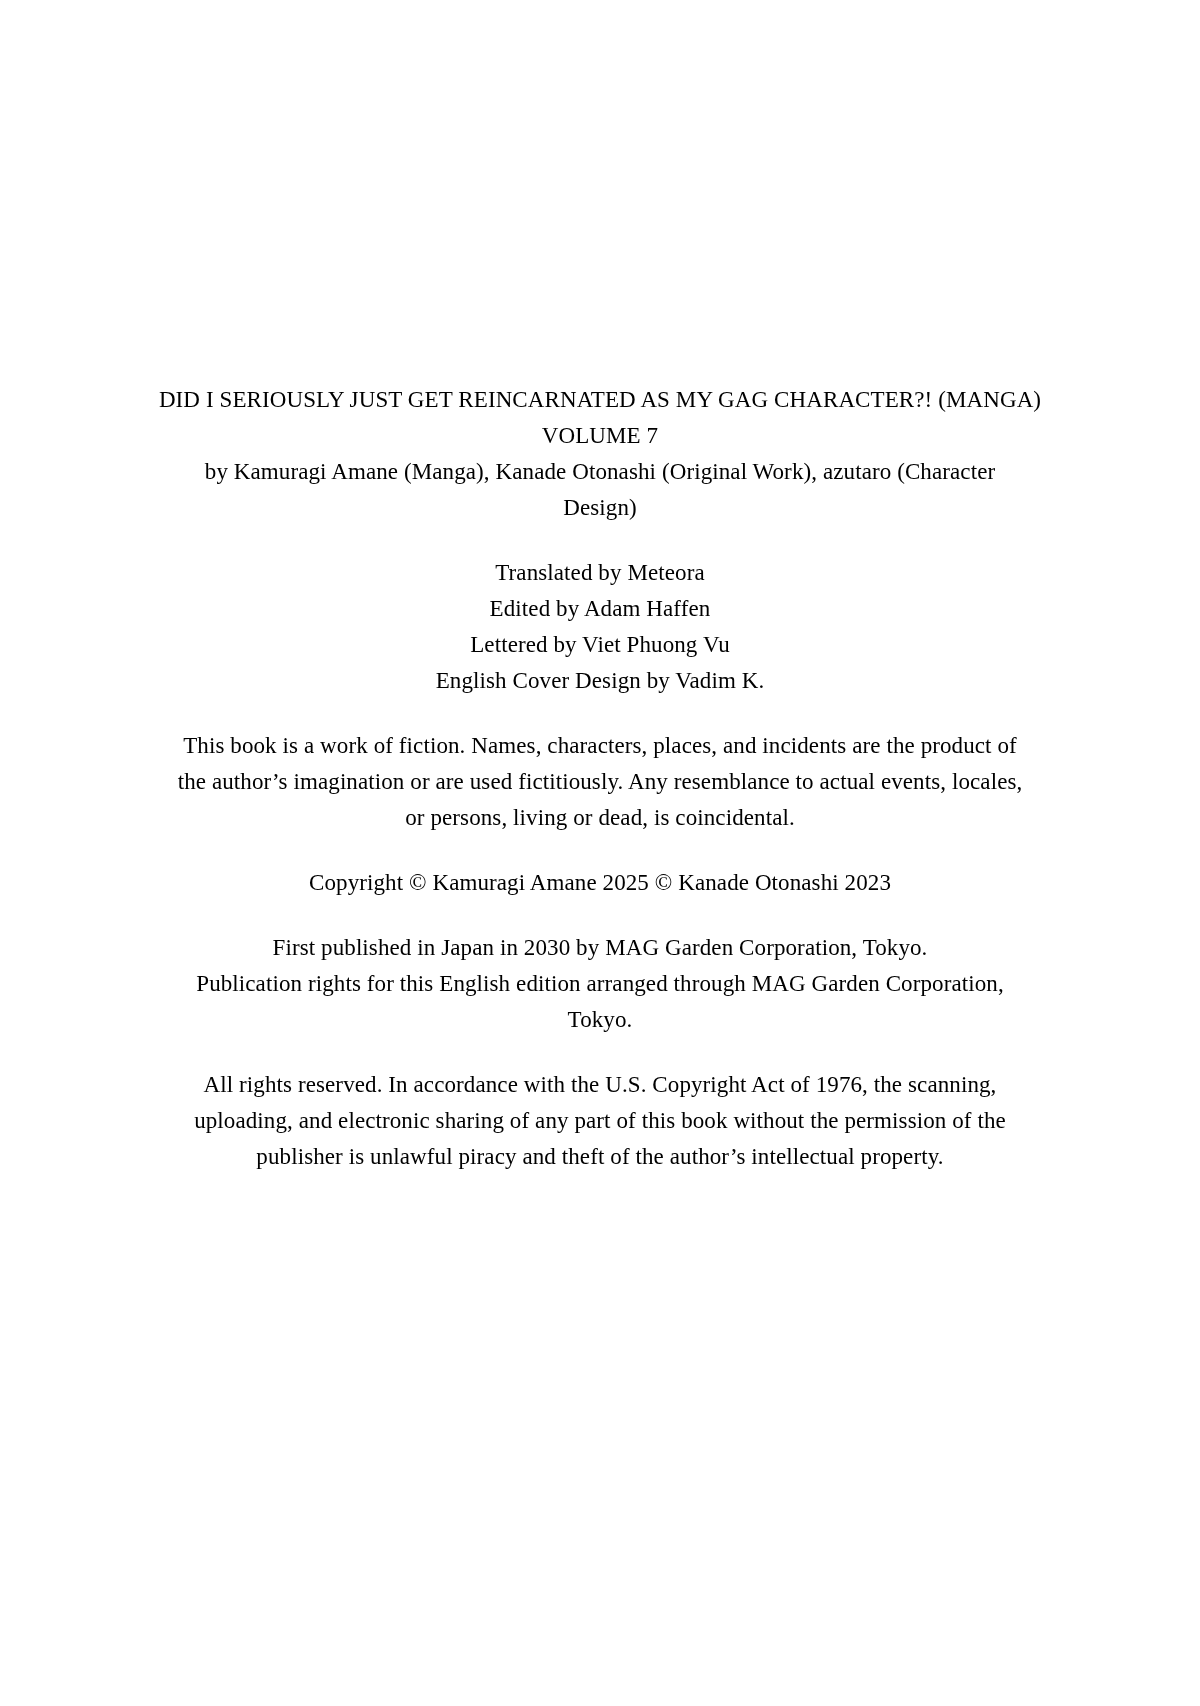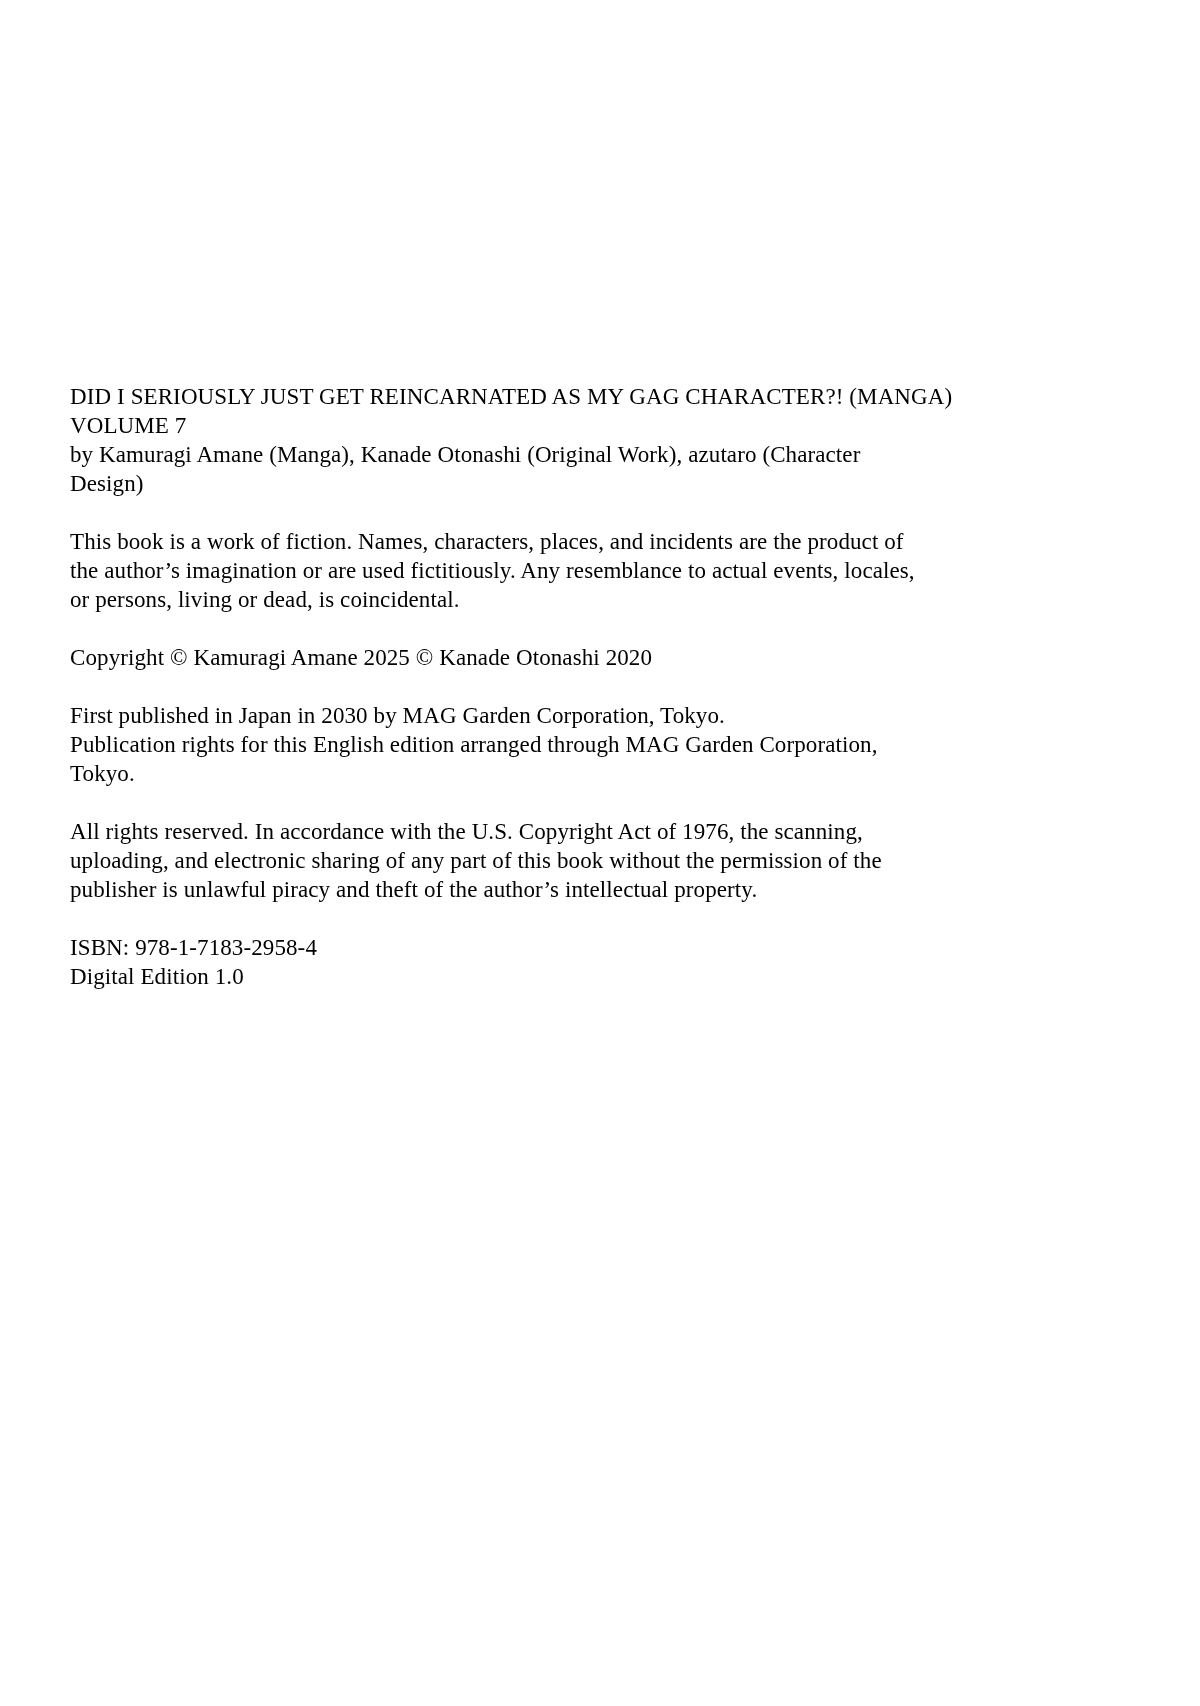--- a/index.html
+++ b/index.html
@@ -16,47 +16,50 @@
   }
   .page {
     box-sizing: border-box;
     width: 1200px;
     height: 1706px;
     padding: 382px 70px 0 70px;
   }
   .para {
     width: 1060px;
     font-size: 23px;
-    line-height: 29px;
+    line-height: 36px;
     margin: 0 0 29px 0;
     white-space: pre-line;   
     letter-spacing: 0.1px;
+    text-align: center;
   }
 </style>
 </head>
 <body>
 
 <div class="page">
   <div class="para">DID I SERIOUSLY JUST GET REINCARNATED AS MY GAG CHARACTER?! (MANGA)
 VOLUME 7
 by Kamuragi Amane (Manga), Kanade Otonashi (Original Work), azutaro (Character
 Design)</div>
 
+  <div class="para">Translated by Meteora
+Edited by Adam Haffen
+Lettered by Viet Phuong Vu
+English Cover Design by Vadim K.</div>
 
   <div class="para">This book is a work of fiction. Names, characters, places, and incidents are the product of
 the author’s imagination or are used fictitiously. Any resemblance to actual events, locales,
 or persons, living or dead, is coincidental.</div>
 
-  <div class="para">Copyright © Kamuragi Amane 2025 © Kanade Otonashi 2020</div>
+  <div class="para">Copyright © Kamuragi Amane 2025 © Kanade Otonashi 2023</div>
 
   <div class="para">First published in Japan in 2030 by MAG Garden Corporation, Tokyo.
 Publication rights for this English edition arranged through MAG Garden Corporation,
 Tokyo.</div>
 
   <div class="para">All rights reserved. In accordance with the U.S. Copyright Act of 1976, the scanning,
 uploading, and electronic sharing of any part of this book without the permission of the
 publisher is unlawful piracy and theft of the author’s intellectual property.</div>
 
 
 
-  <div class="para">ISBN: 978-1-7183-2958-4
-Digital Edition 1.0</div>
 </div>
 
 </body></html>

